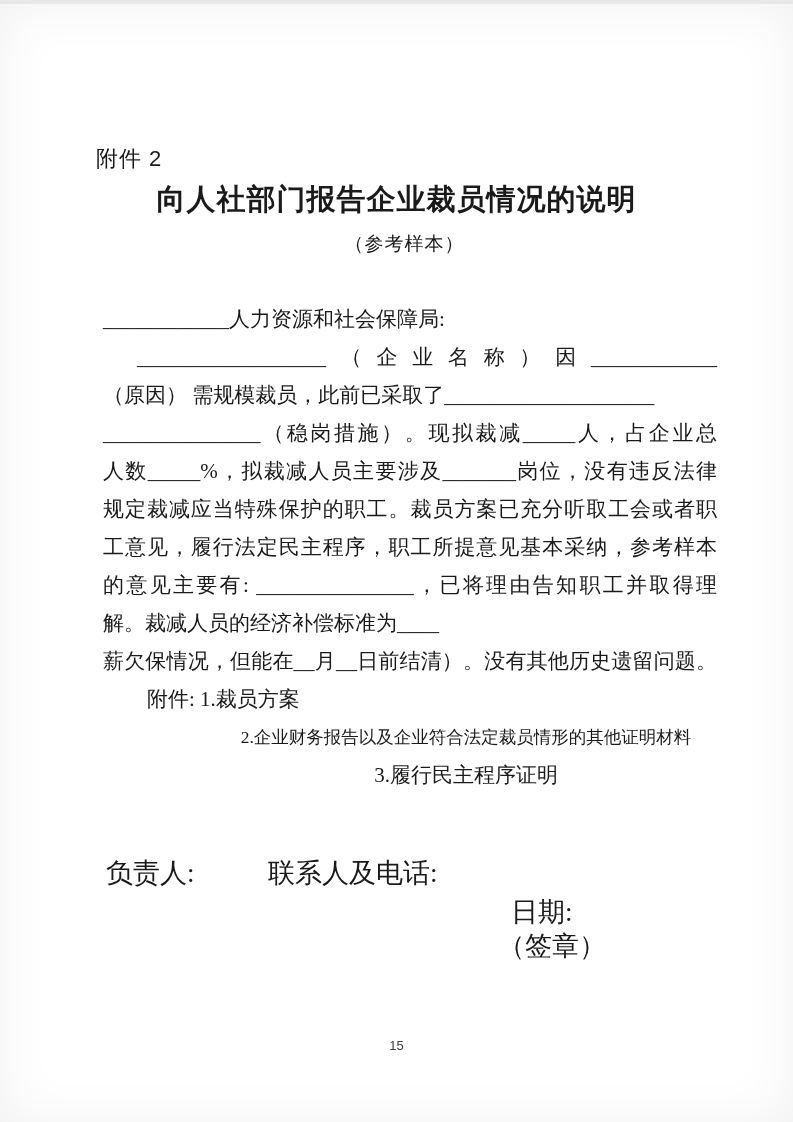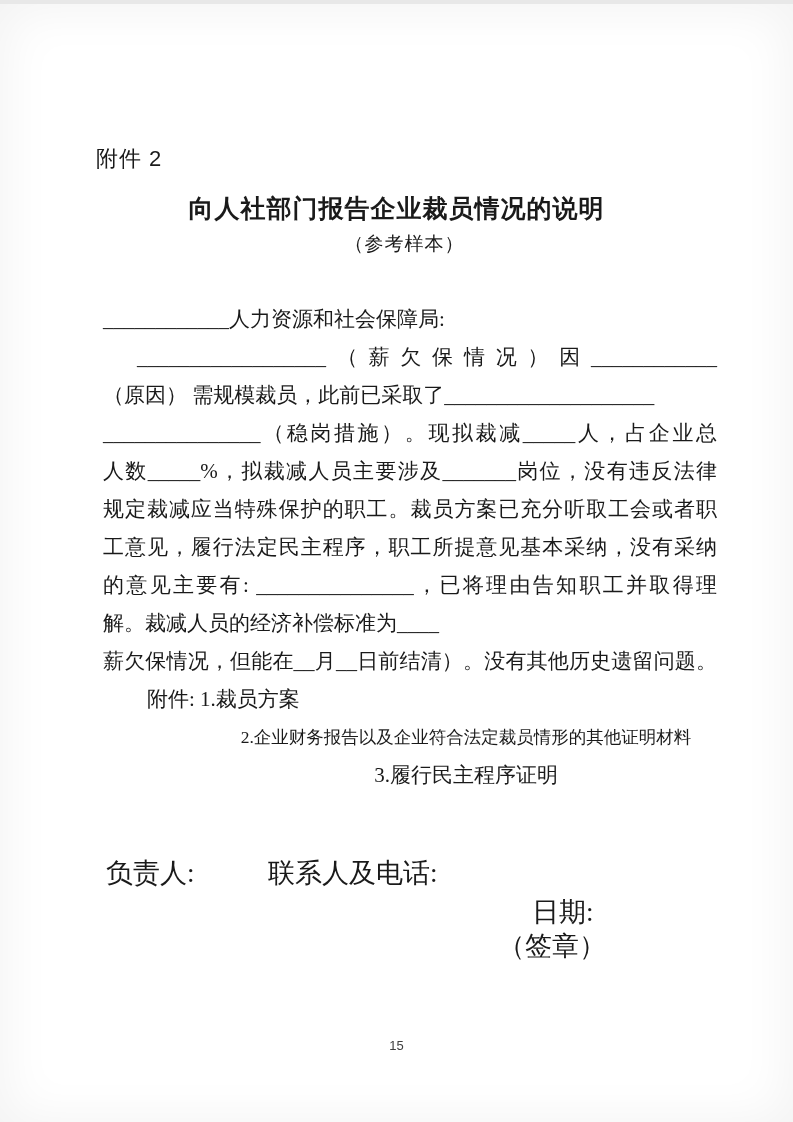--- a/index.html
+++ b/index.html
@@ -17,24 +17,24 @@
   .attach-label {
     position: absolute;
     left: 96px; top: 140px;
     font-family: "Liberation Sans", "DejaVu Sans", sans-serif;
     font-size: 22px;
     letter-spacing: 1px;
     white-space: pre;
   }
   .doc-title {
     position: absolute;
-    left: 0; top: 188px;
+    left: 0; top: 176px;
     width: 100%;
     text-align: center;
-    font-size: 25px;
+    font-size: 29px;
     font-weight: bold;
     letter-spacing: 1px;
   }
   .doc-subtitle {
     position: absolute;
     left: 8px; top: 227px;
     width: 100%;
     text-align: center;
     font-size: 19px;
     letter-spacing: 1px;
@@ -53,21 +53,21 @@
   .sub-item { padding-left: 112px; text-align: center; }
   .sub-item.small { font-size: 17.5px; }
   .footer-label {
     position: absolute;
     font-size: 27px;
     line-height: 26px;
     white-space: pre;
   }
   .resp { left: 106px; top: 856px; }
   .contact { left: 268px; top: 856px; }
-  .date { left: 532px; top: 895px; }
+  .date { left: 511px; top: 895px; }
   .seal { left: 498px; top: 929px; }
   .page-number {
     position: absolute;
     left: 0; top: 1034px;
     width: 100%;
     text-align: center;
     font-family: "Liberation Sans", "DejaVu Sans", sans-serif;
     font-size: 13px;
     color: #404040;
   }
@@ -78,26 +78,26 @@
 <div class="page">
 
   <div class="attach-label">附件 2</div>
 
   <div class="doc-title">向人社部门报告企业裁员情况的说明</div>
 
   <div class="doc-subtitle">（参考样本）</div>
 
   <div class="body-block">
     <div class="line">____________人力资源和社会保障局:</div>
-    <div class="line jl indent1">__________________（薪欠保情况）因____________</div>
+    <div class="line jl indent1">__________________（企业名称）因____________</div>
     <div class="line">（原因） 需规模裁员，此前已采取了____________________</div>
     <div class="line jl">_______________（稳岗措施）。现拟裁减_____人，占企业总</div>
     <div class="line jl">人数_____%，拟裁减人员主要涉及_______岗位，没有违反法律</div>
     <div class="line jl">规定裁减应当特殊保护的职工。裁员方案已充分听取工会或者职</div>
-    <div class="line jl">工意见，履行法定民主程序，职工所提意见基本采纳，没有采纳</div>
+    <div class="line jl">工意见，履行法定民主程序，职工所提意见基本采纳，参考样本</div>
     <div class="line jl">的意见主要有: _______________，已将理由告知职工并取得理</div>
     <div class="line">解。裁减人员的经济补偿标准为____</div>
     <div class="line jl">薪欠保情况，但能在__月__日前结清）。没有其他历史遗留问题。</div>
     <div class="line att-line">附件: 1.裁员方案</div>
     <div class="line sub-item small">2.企业财务报告以及企业符合法定裁员情形的其他证明材料</div>
     <div class="line sub-item">3.履行民主程序证明</div>
   </div>
 
   <div class="footer-label resp">负责人:</div>
   <div class="footer-label contact">联系人及电话:</div>

